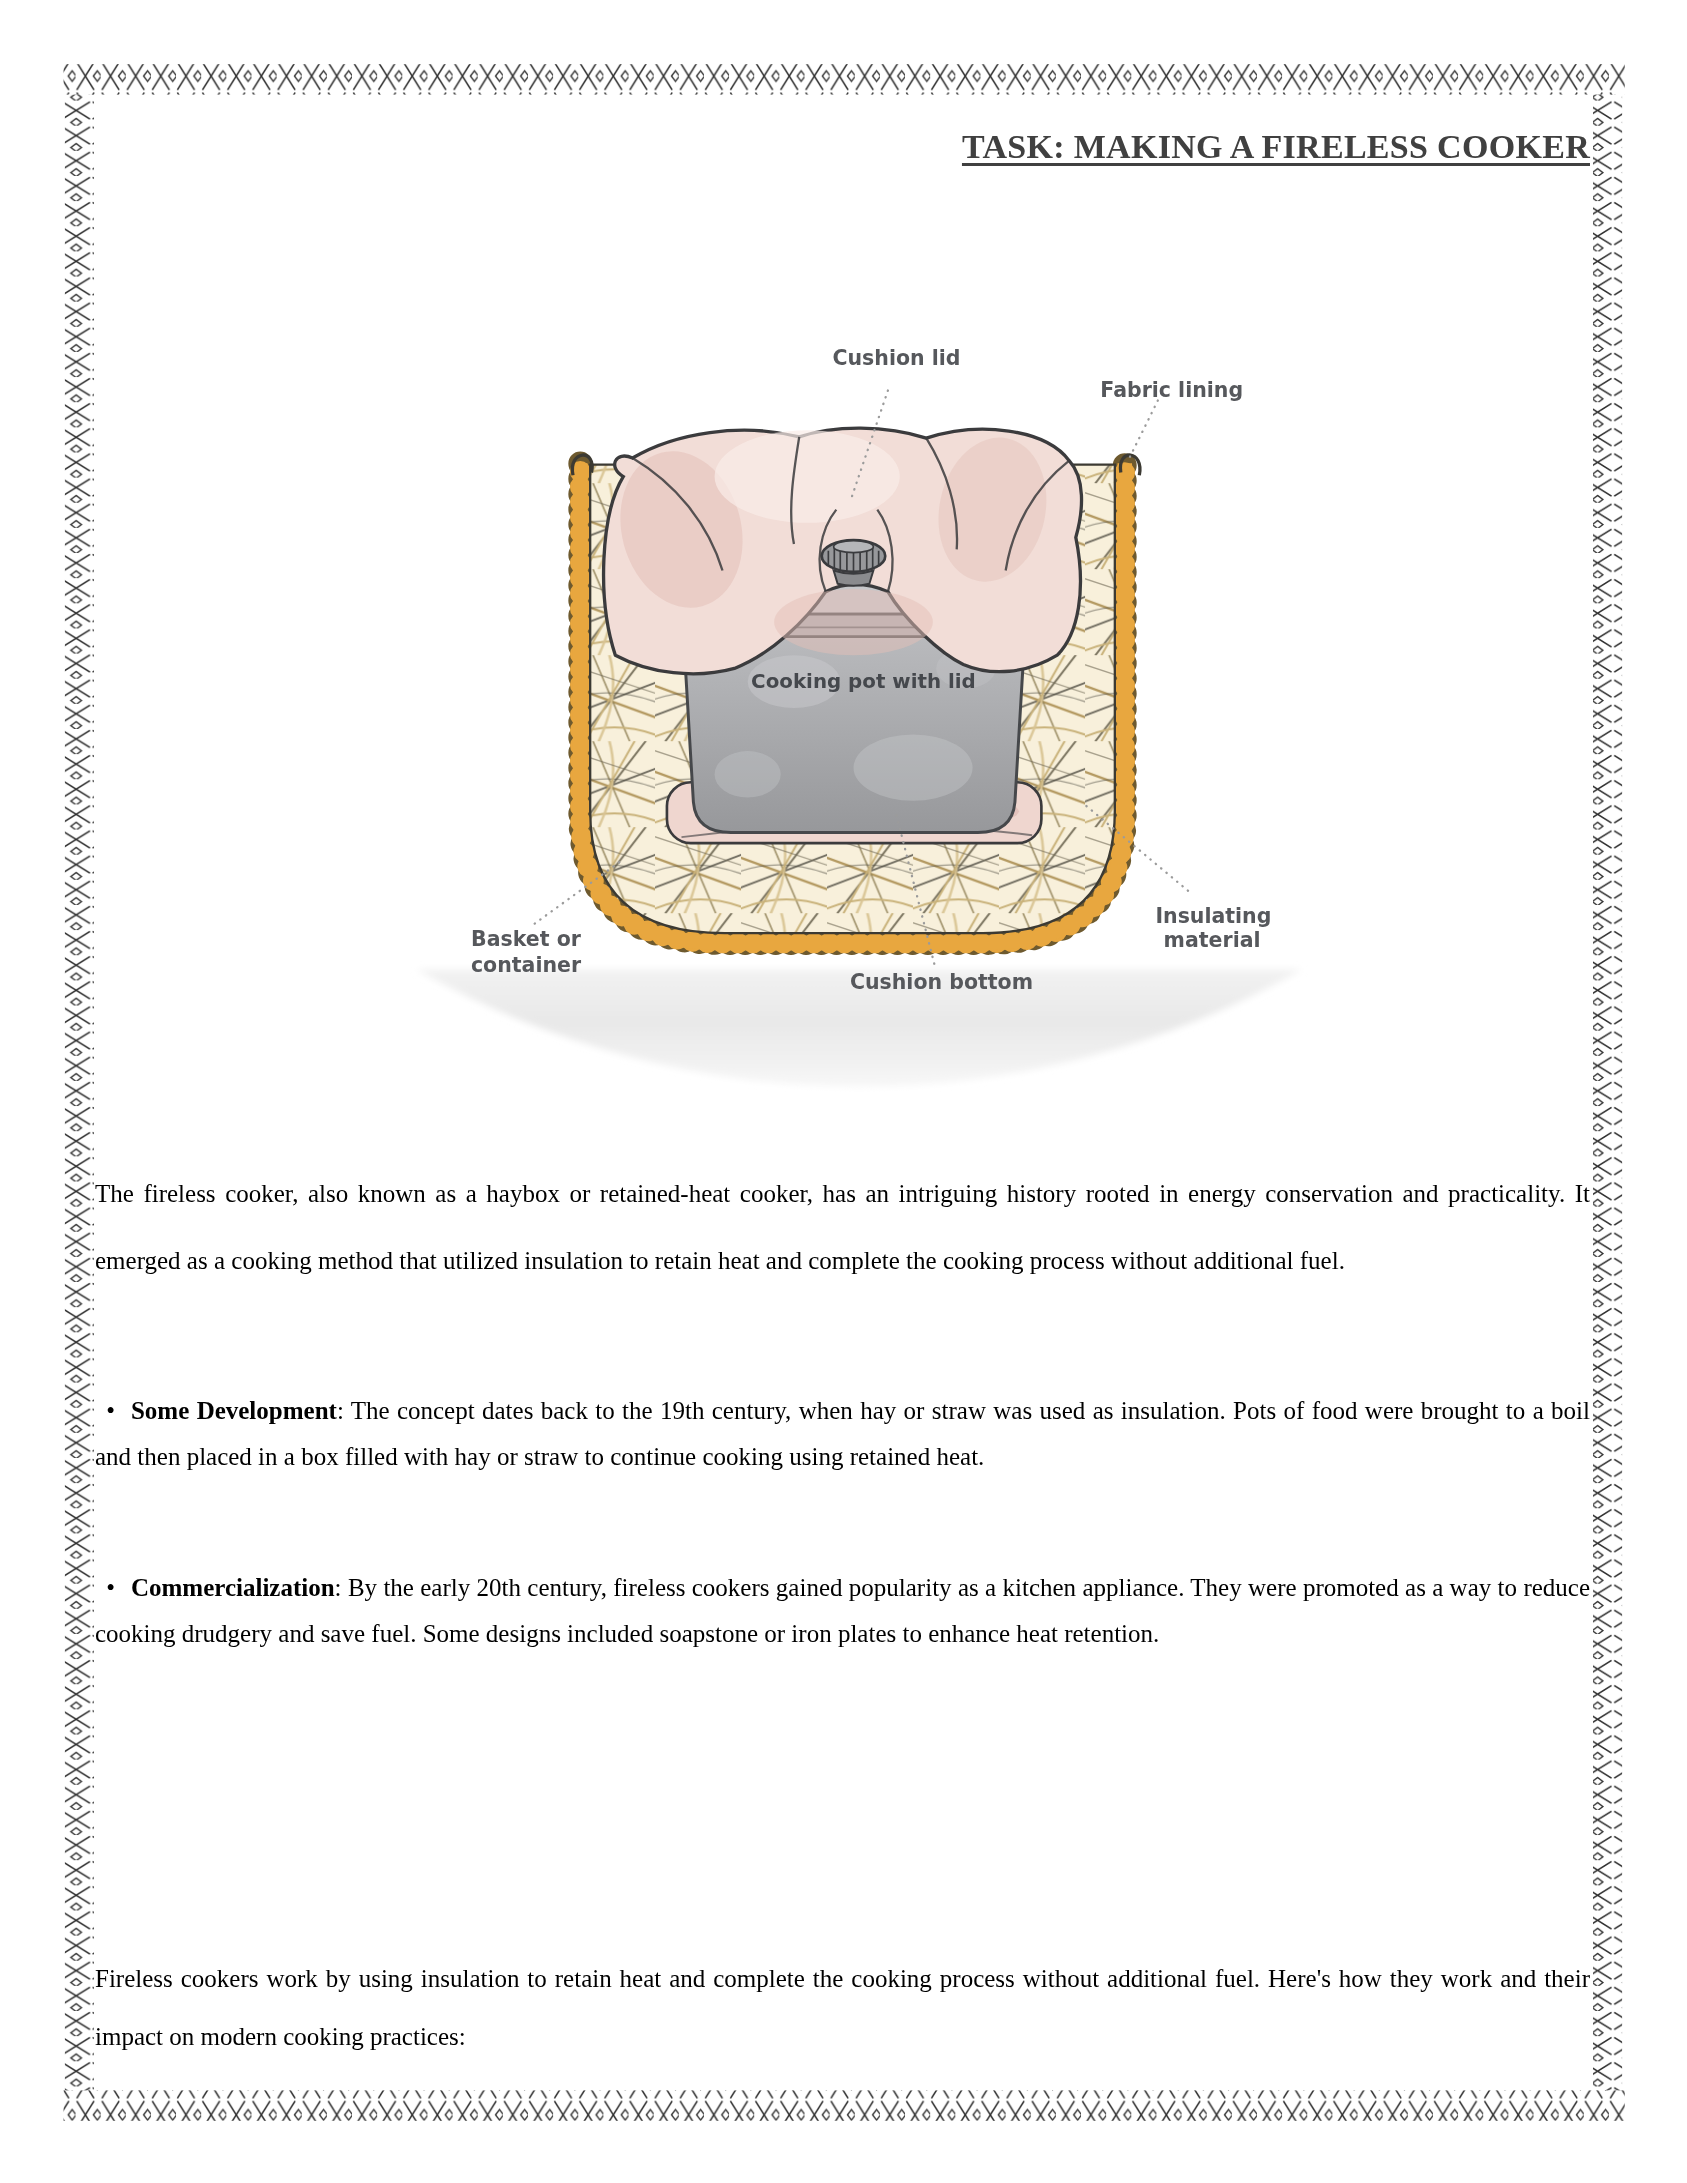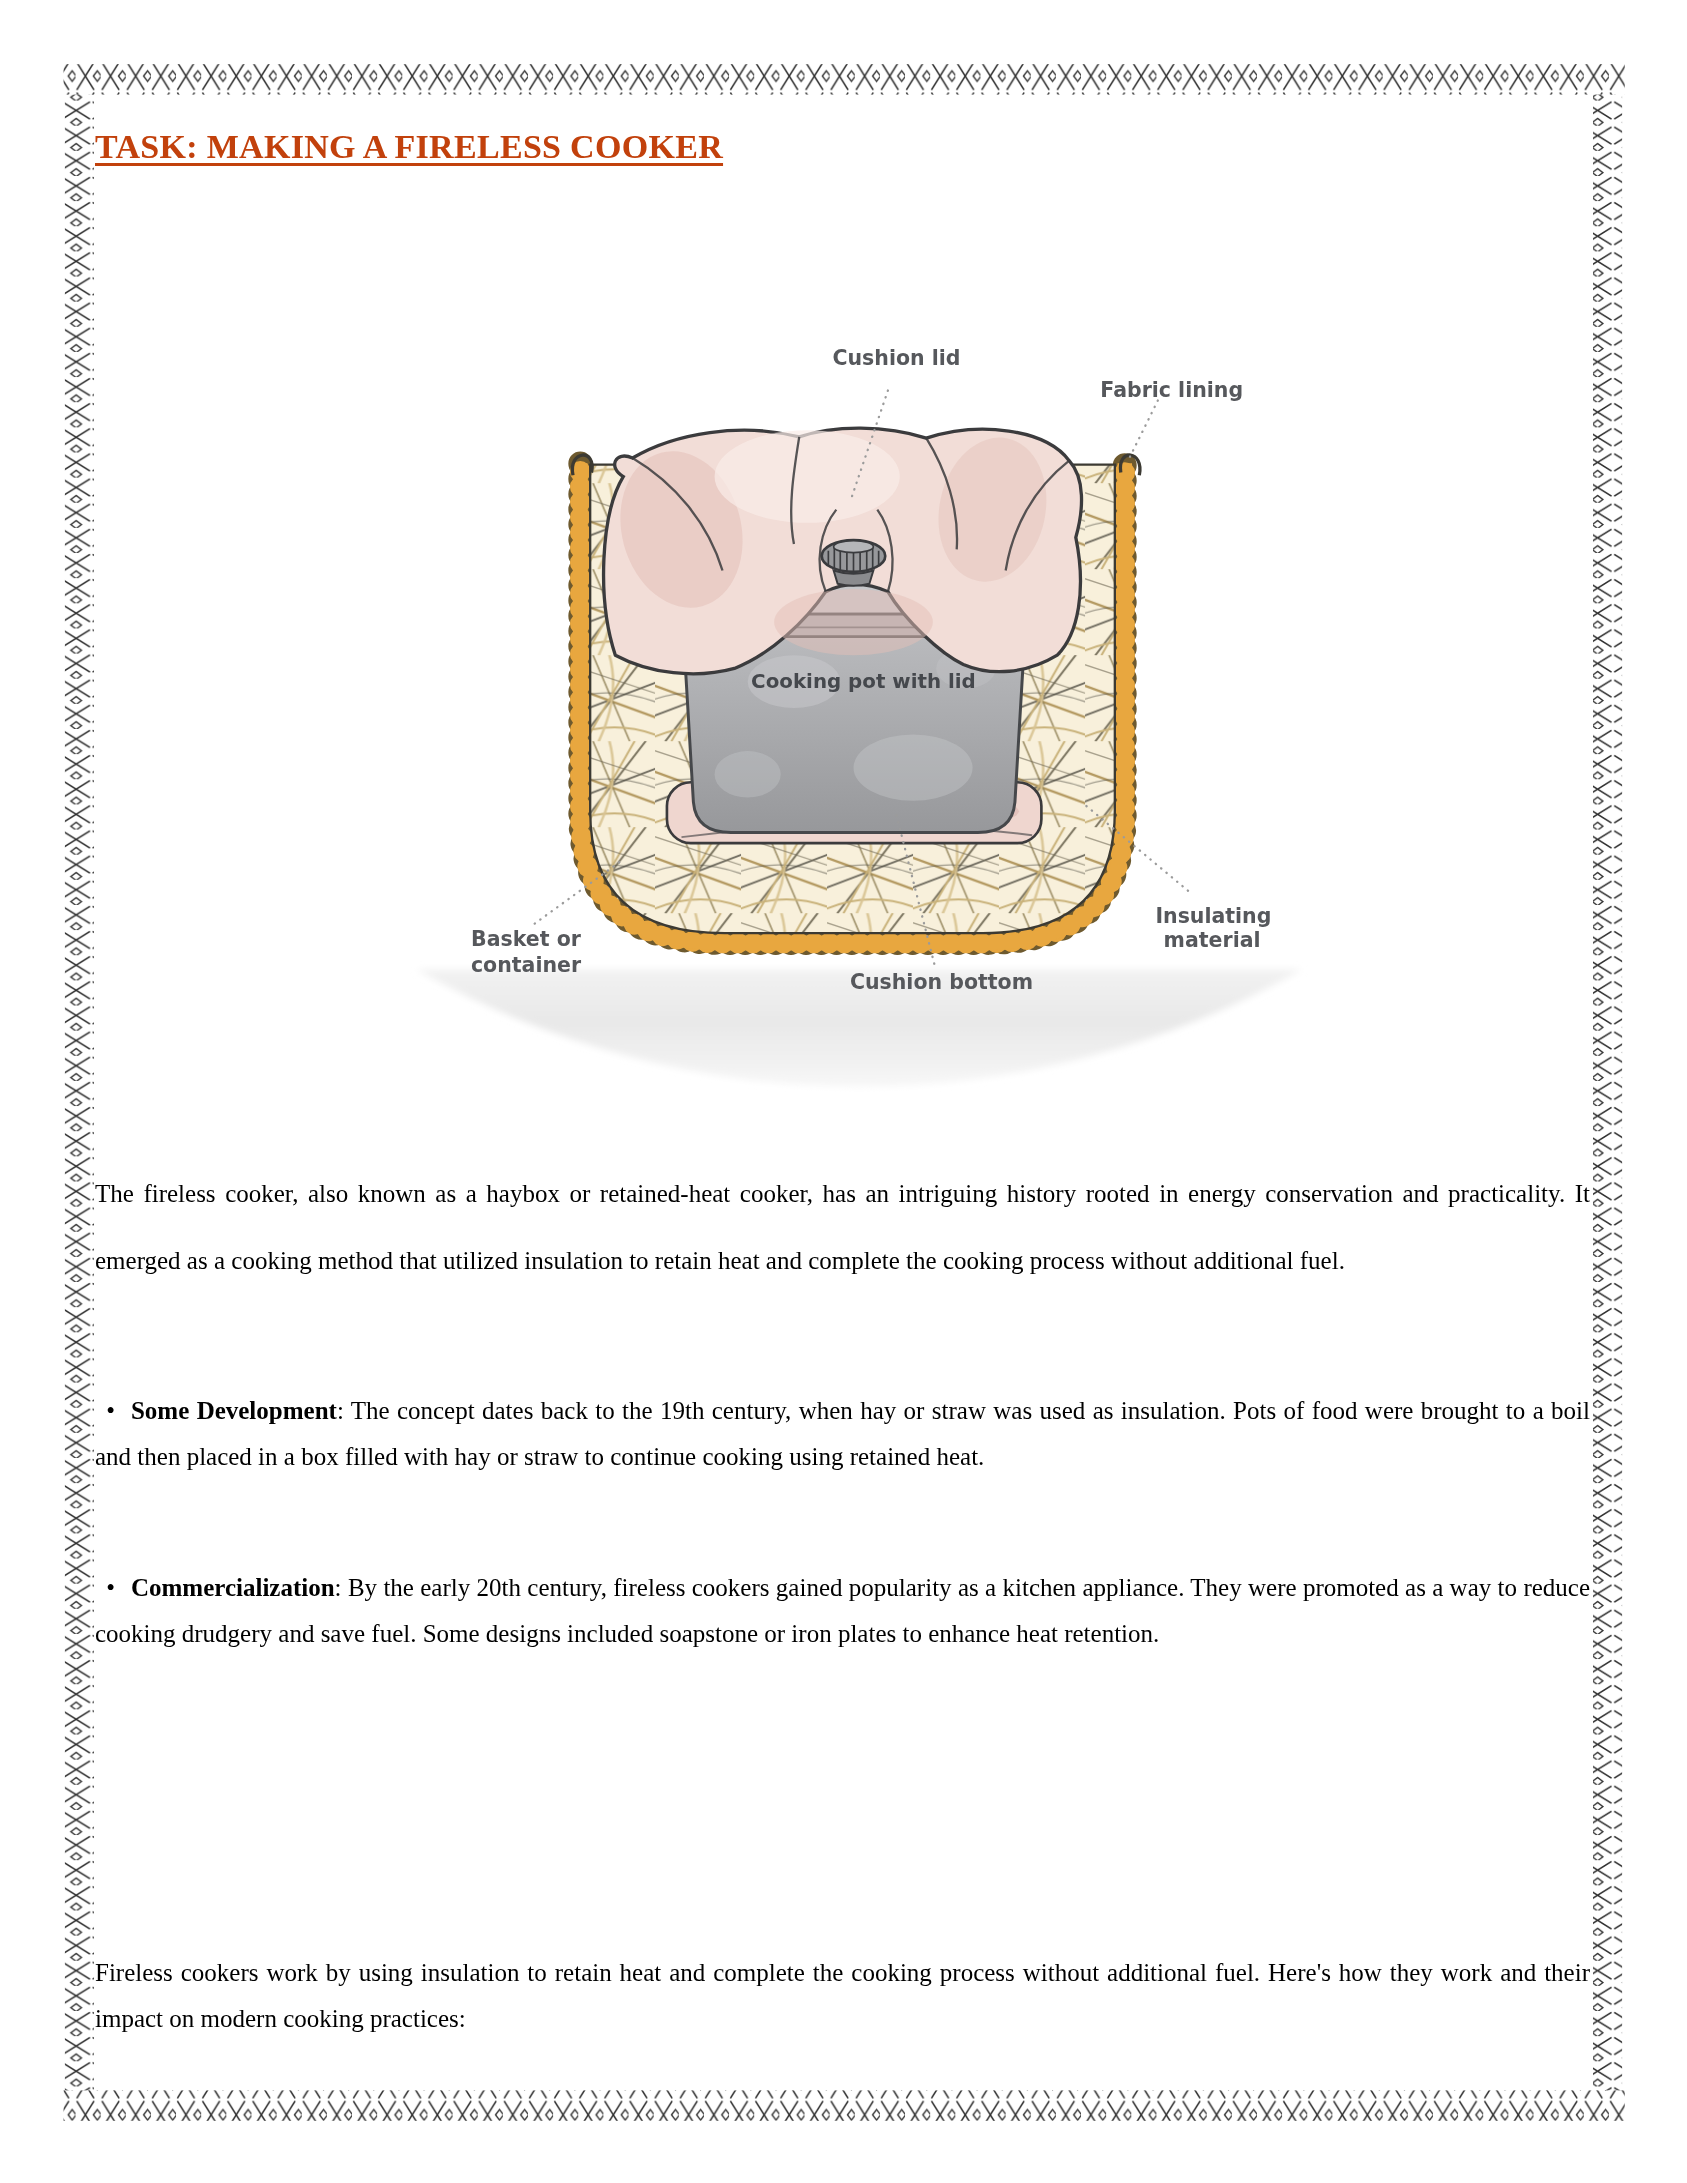--- a/index.html
+++ b/index.html
@@ -1,27 +1,27 @@
 <!DOCTYPE html>
 <html style="font-size:10.6px"><head>
 <meta charset="utf-8">
 <style>
   html,body{margin:0;padding:0}
   body{width:1687px;height:2183px;background:#ffffff;font-family:"Liberation Serif",serif;color:#000}
   .page{position:relative;width:1687px;height:2183px;background:#fff;overflow:hidden}
   .border-svg{position:absolute;left:0;top:0}
-  .doc-title{position:absolute;top:128px;left:95px;width:1495px;text-align:left;
-    font-size:34px;font-weight:bold;color:#c2410c;
+  .doc-title{position:absolute;top:128px;left:95px;width:1495px;text-align:right;
+    font-size:34px;font-weight:bold;color:#404040;
     text-decoration:underline;text-decoration-thickness:3.3px;text-underline-offset:5.3px;letter-spacing:0.3px}
   .diagram{position:absolute;left:397px;top:311px;width:913px;height:781px}
   .para{position:absolute;left:95px;width:1495px;font-size:25px;text-align:justify}
   .intro{top:1135px;line-height:67px}
   .bullet{line-height:46px;text-indent:11.2px}
   .b1{top:1363px}.b2{top:1540px}.b3{top:1712px}.b4{top:1796px}
-  .closing{top:1925px;line-height:46px}
+  .closing{top:1925px;line-height:58px}
   .dot{padding-right:16px}
   .diagram text{font-family:"DejaVu Sans","Liberation Sans",sans-serif;font-weight:600;font-size:31px;fill:#56585C;text-anchor:middle}
   .diagram text.potlabel{font-size:30px;fill:#45484D}
 </style>
 </head>
 <body>
 
 <div class="page">
 
   <svg class="border-svg" width="1687" height="2183" viewBox="0 0 2550 3300">

